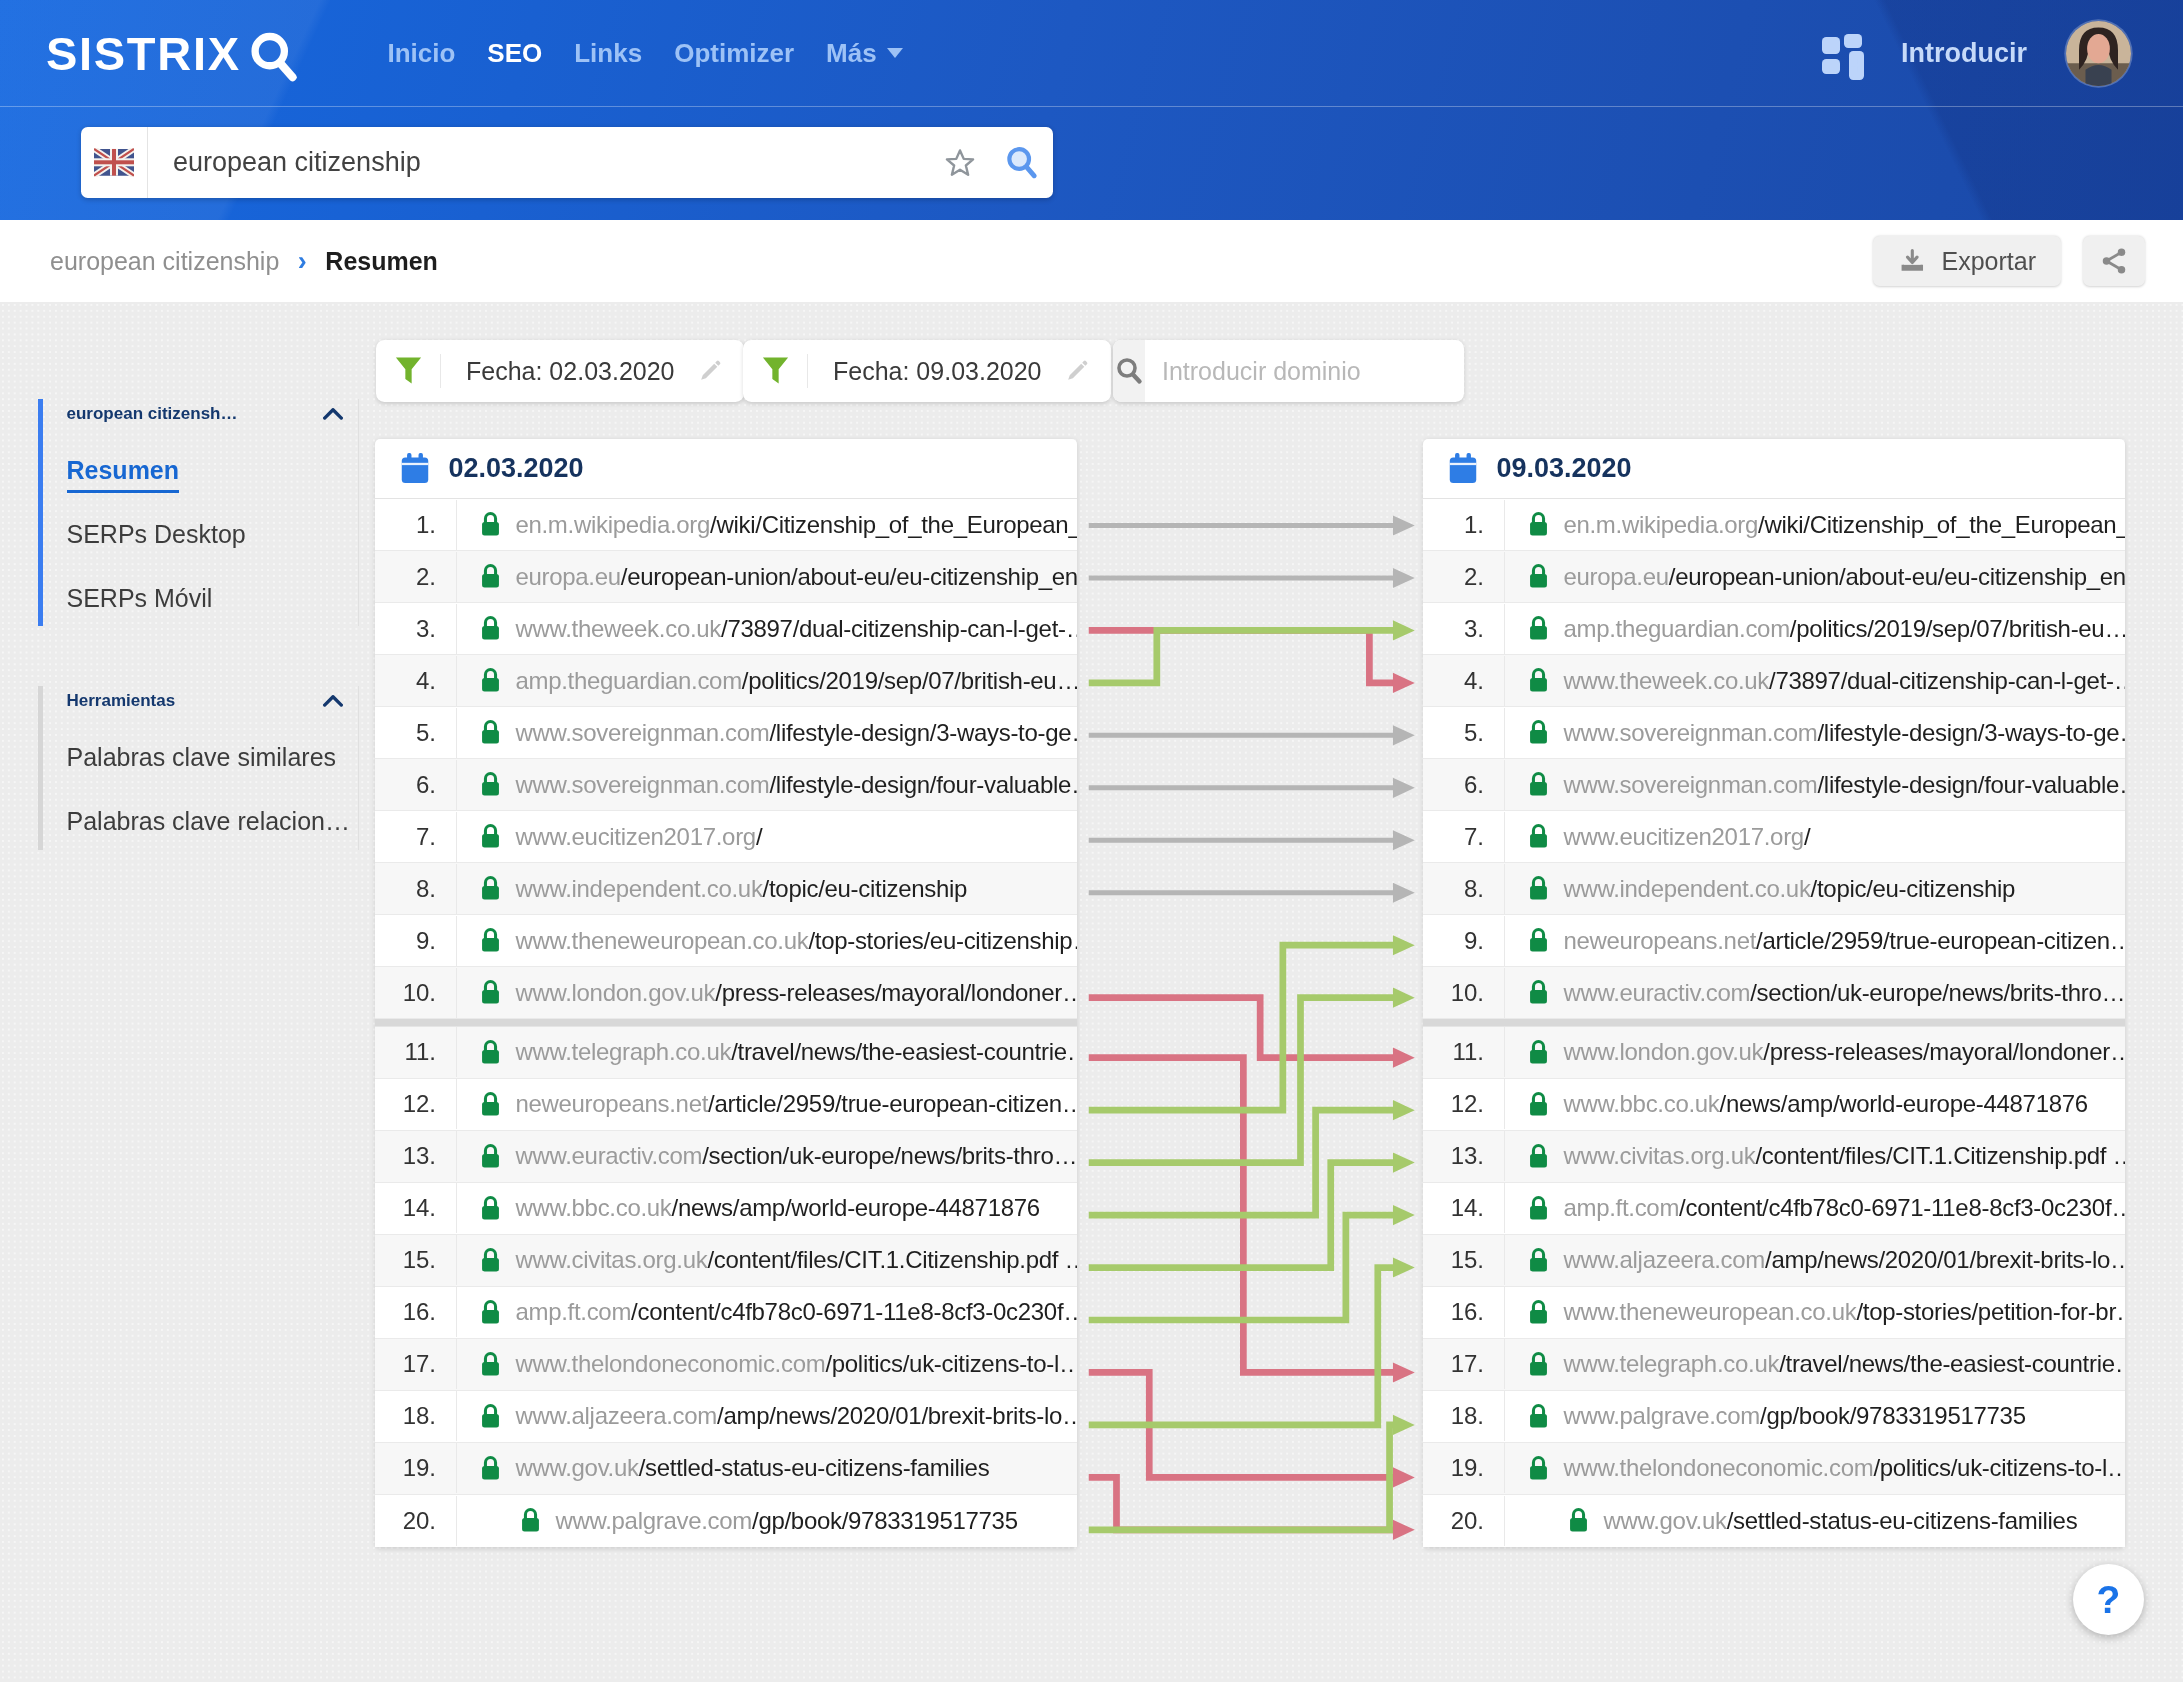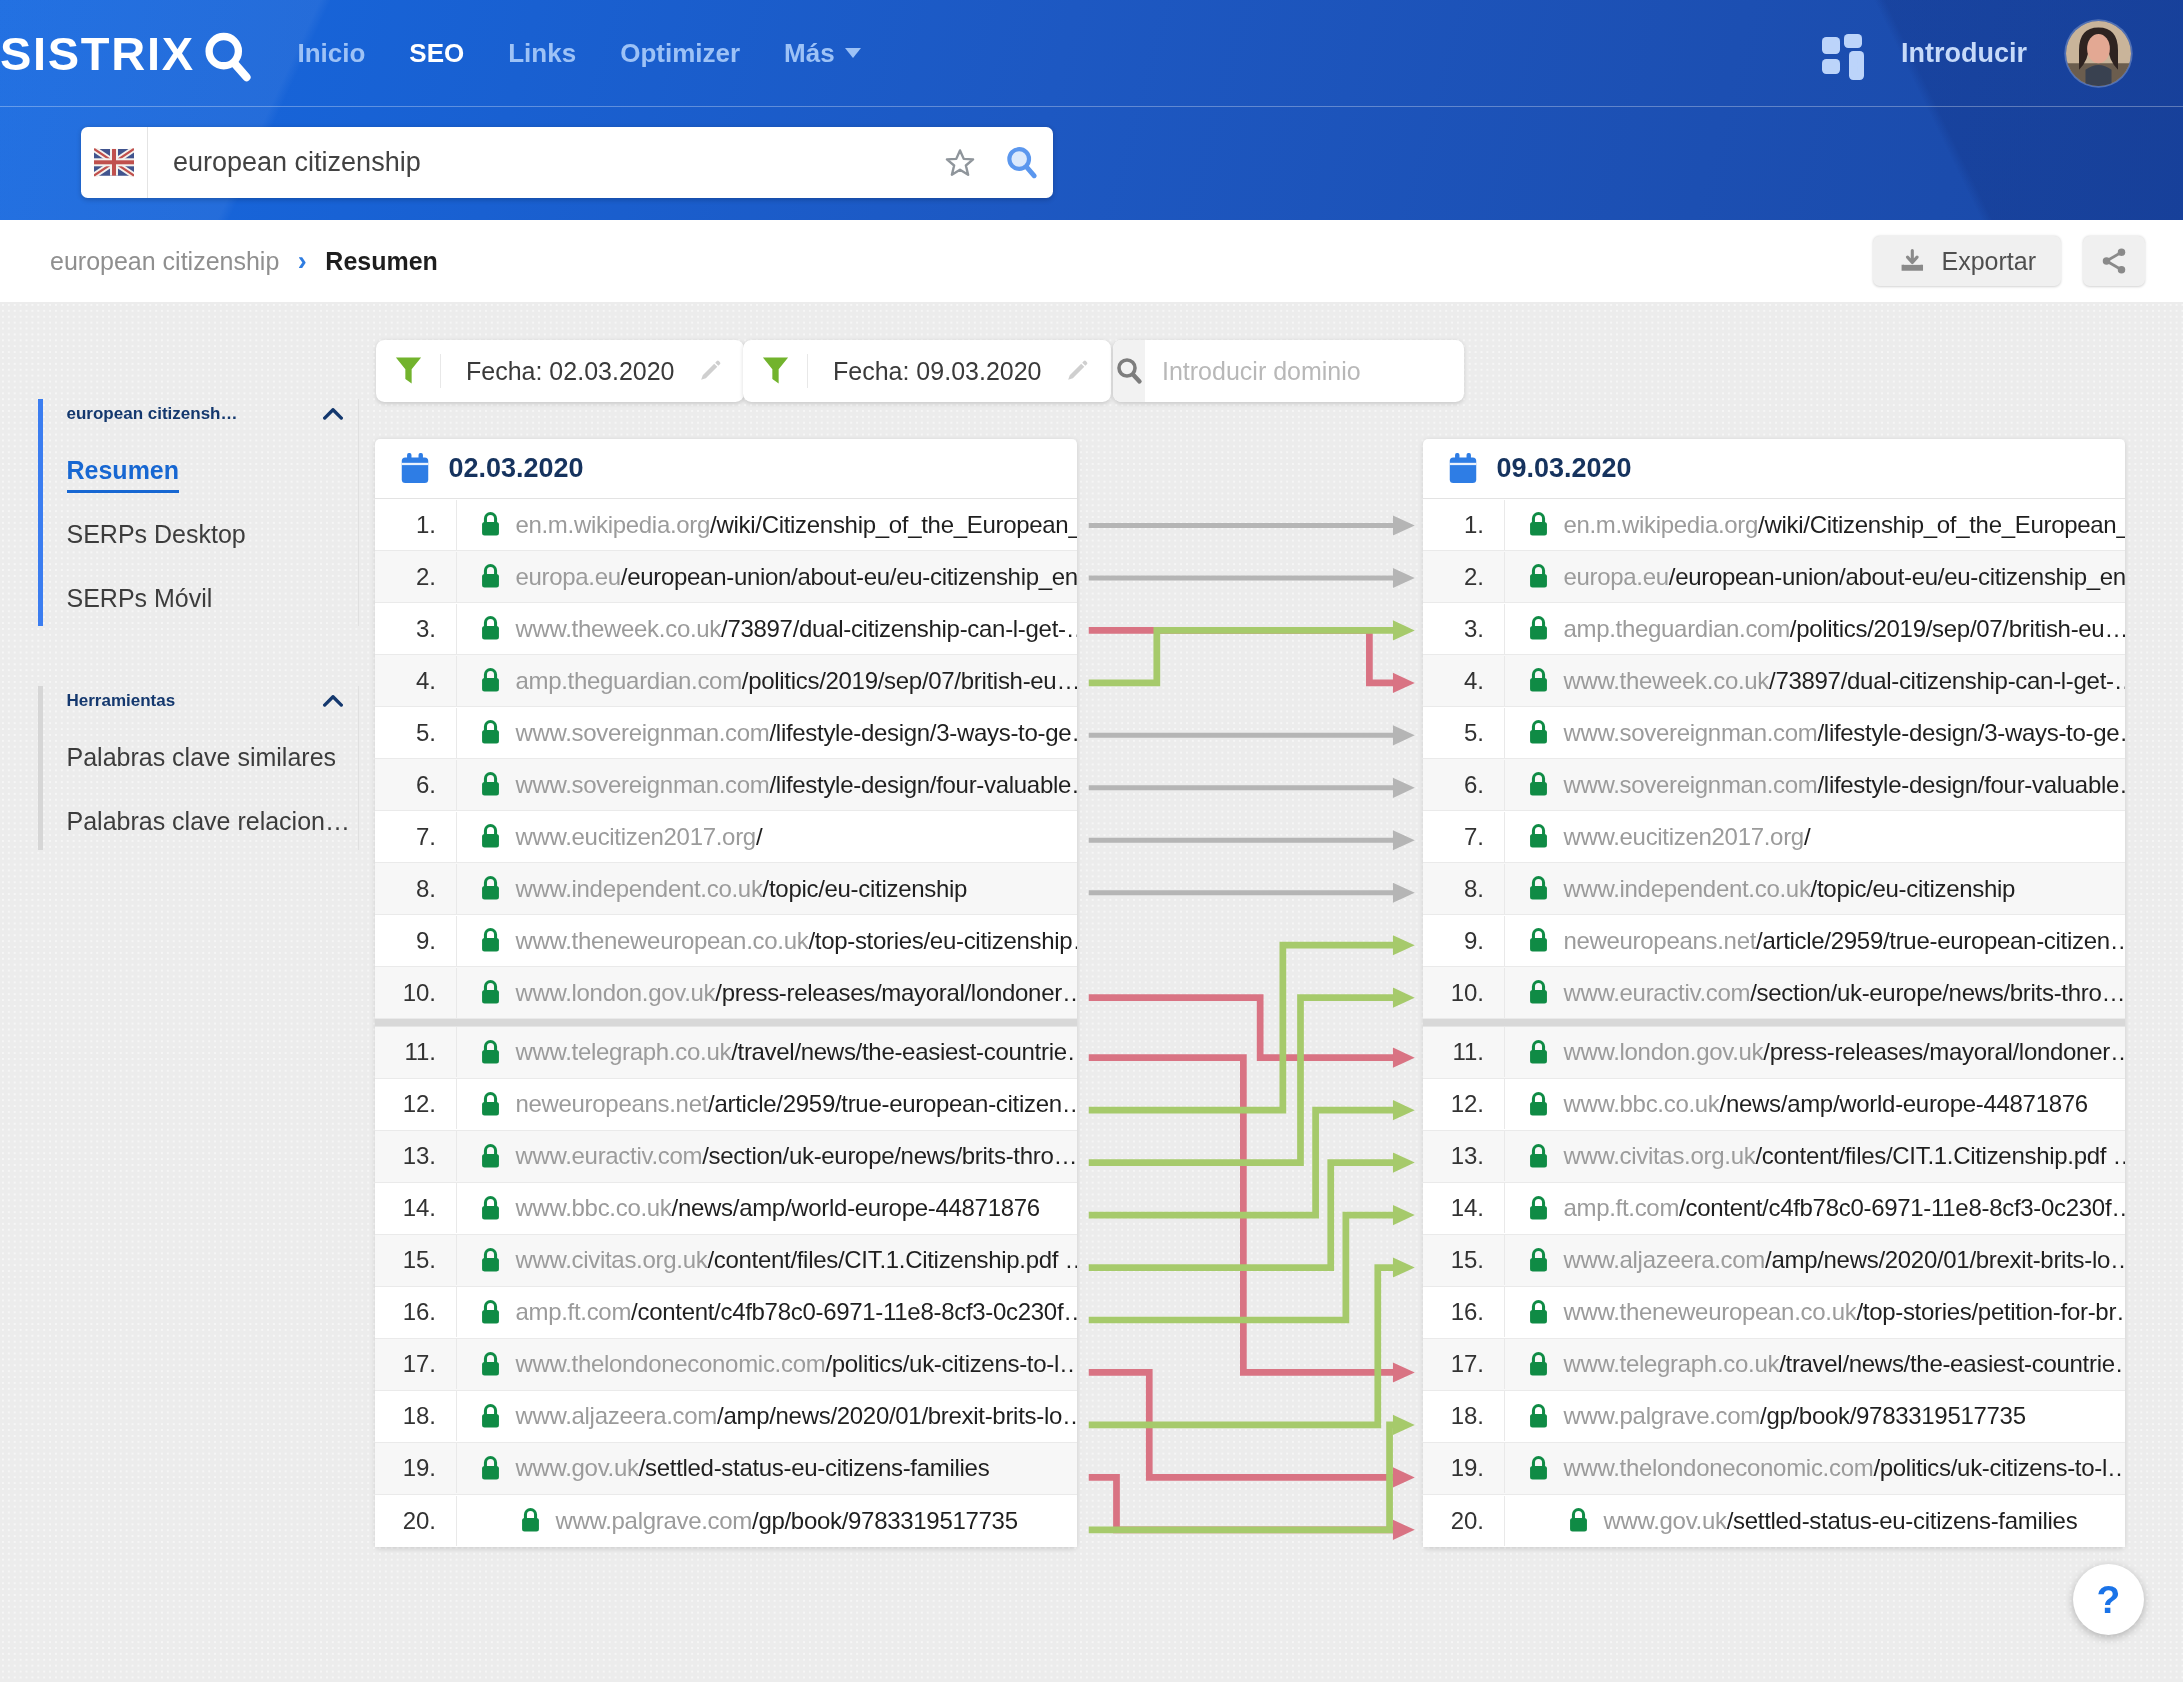--- a/index.html
+++ b/index.html
@@ -6,25 +6,25 @@
   html,body { width:2183px; height:1683px; overflow:hidden;
     font-family:"Liberation Sans","DejaVu Sans",sans-serif; background:#ebebeb; }
 
   
   .topbar { position:absolute; left:0; top:0; width:2183px; height:220px;
     background:linear-gradient(105deg,#1568e0 0%,#1d58c2 48%,#1c4fb2 78%,#1a49a8 100%); overflow:hidden; }
   .topbar::before { content:""; position:absolute; inset:0;
     background:linear-gradient(115deg, rgba(255,255,255,.06) 0 14%, transparent 14.5%),
                linear-gradient(244deg, rgba(8,18,80,.16) 0 13%, transparent 13.5%); }
   .nav-row { position:relative; height:107px; display:flex; align-items:center;
-    border-bottom:1.7px solid rgba(255,255,255,.30); }
+    border-bottom:1.7px solid rgba(255,255,255,.30); padding-left:46px; }
   .logo { display:flex; align-items:center; color:#fff; font-size:47px; font-weight:700;
     letter-spacing:1.7px; gap:5px; }
   .logo-mag { margin-left:1.7px; margin-top:5px; }
-  .main-nav { display:flex; align-items:center; gap:44px; margin-left:44px; }
+  .main-nav { display:flex; align-items:center; gap:32px; margin-left:88px; }
   .nav-item { color:#9dc2f6; font-size:26px; font-weight:700; cursor:pointer; display:flex; align-items:center; gap:10px;}
   .nav-item.active { color:#ffffff; }
   .caret-down { width:0; height:0; border-left:8.4px solid transparent; border-right:8.4px solid transparent;
     border-top:10px solid #9dc2f6; display:inline-block; }
   .nav-right { position:absolute; right:52px; top:0; height:107px; display:flex; align-items:center; gap:39px; }
   .apps-icon { position:relative; width:40px; height:40px; cursor:pointer; }
   .apps-icon i { position:absolute; background:#bcd4fa; border-radius:4.2px; }
   .apps-icon .sq1 { left:0; top:3.4px; width:17.6px; height:17.6px; }
   .apps-icon .sq2 { right:0; top:0;  width:17.6px; height:14.3px; }
   .apps-icon .sq3 { left:0; bottom:0; width:17.6px; height:14.3px; }

